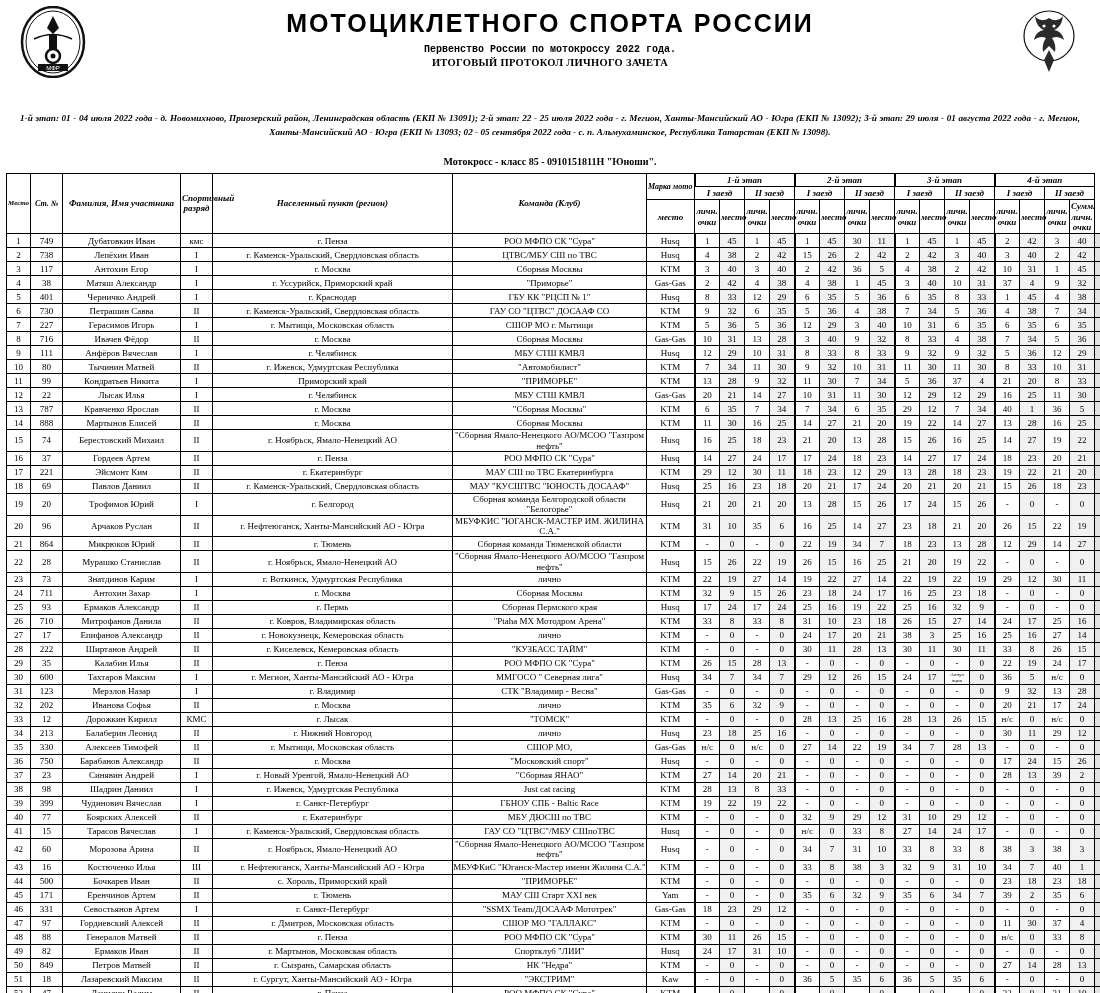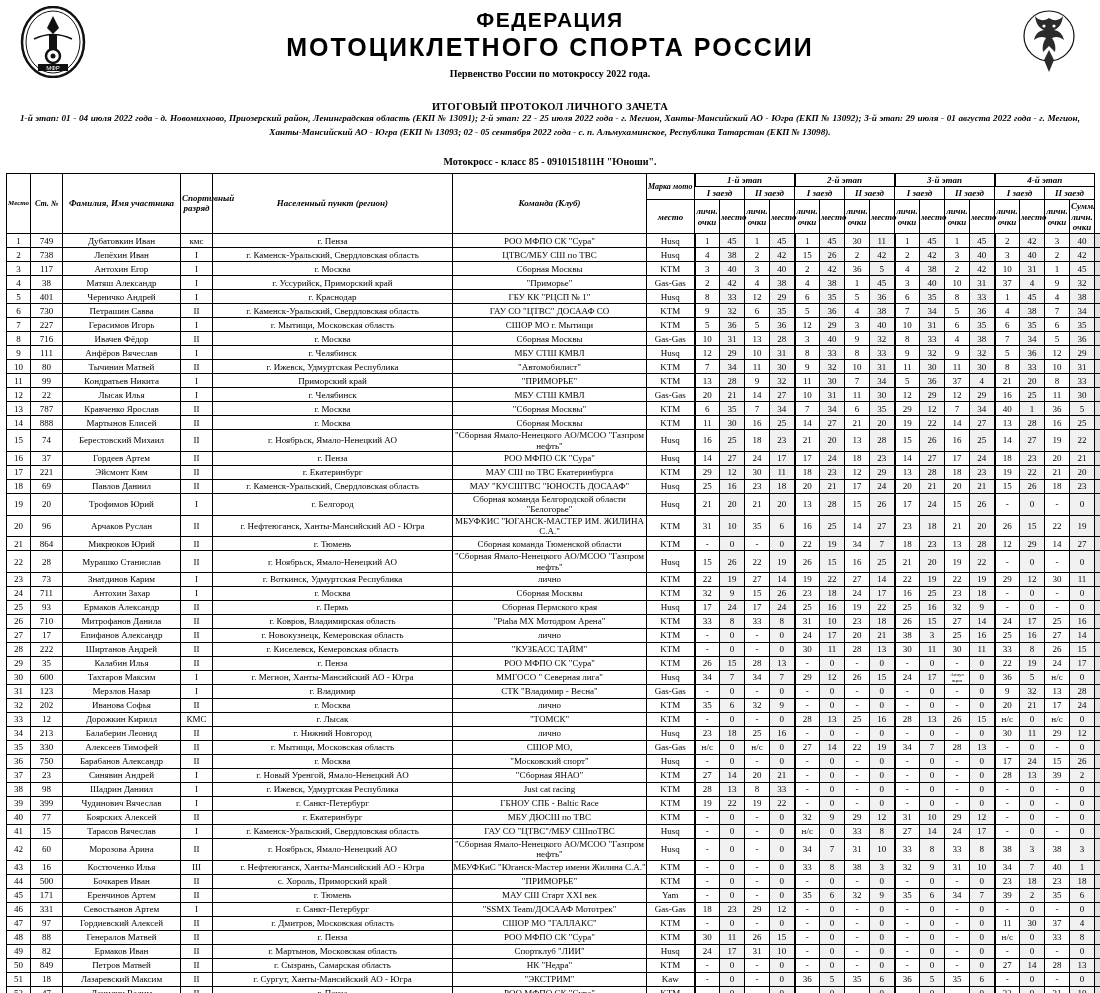--- a/index.html
+++ b/index.html
@@ -17,22 +17,22 @@
   .hdr { position: relative; height: 100px; }
   .hdr-titles { text-align:center; padding-top:4px; }
   .fed-line1 {
     font-family: "Liberation Sans","DejaVu Sans",sans-serif;
     font-weight:bold; font-size:21px; letter-spacing:1.5px;
   }
   .fed-line2 {
     font-family: "Liberation Sans","DejaVu Sans",sans-serif;
     font-weight:bold; font-size:25px; letter-spacing:2px; margin-top:1px;
   }
-  .sub1 { font-size:10px; font-weight:bold; margin-top:6px; }
-  .sub2 { font-size:10.5px; font-weight:bold; margin-top:22px; letter-spacing:.3px;}
+  .sub1 { font-size:10px; font-weight:bold; margin-top:6px;font-family:Liberation Mono, monospace; }
+  .sub2 { font-size:10.5px; font-weight:bold; margin-top:2px; letter-spacing:.3px;}
 
   .emblem-left { position:absolute; left:12px; top:2px; width:70px; height:72px; }
   .emblem-right { position:absolute; right:14px; top:2px; width:62px; height:70px; }
 
   .stages-note {
     font-size:9.2px; font-style:italic; font-weight:bold;
     text-align:justify; text-align-last:center;
     line-height:1.5; margin:8px 14px 0 14px;
   }
   .class-note { text-align:center; font-size:10px; font-weight:bold; margin:16px 0 6px 0; }
@@ -77,21 +77,20 @@
         <rect x="31" y="28" width="8" height="16" fill="#111"></rect>
         <circle cx="35" cy="50" r="7" fill="none" stroke="#111" stroke-width="2.5"></circle>
         <circle cx="35" cy="50" r="2.5" fill="#111"></circle>
         <path d="M16 33 q19 -9 38 0" fill="none" stroke="#111" stroke-width="1.6"></path>
         <rect x="20" y="58" width="30" height="7" fill="#111"></rect>
         <text x="35" y="64" font-size="6" fill="#fff" text-anchor="middle" font-family="Liberation Sans, sans-serif">МФР</text>
       </svg>
     </div>
 
     <div class="hdr-titles">
-      <div class="fed-line1">ФЕДЕРАЦИЯ</div>
       <div class="fed-line2">МОТОЦИКЛЕТНОГО СПОРТА РОССИИ</div>
       <div class="sub1">Первенство России по мотокроссу 2022 года.</div>
       <div class="sub2">ИТОГОВЫЙ ПРОТОКОЛ ЛИЧНОГО ЗАЧЕТА</div>
     </div>
 
     <div class="emblem-right">
       <svg viewBox="0 0 62 70" width="62" height="70">
         <circle cx="31" cy="30" r="25" fill="none" stroke="#111" stroke-width="1.2"></circle>
         <path d="M31 12 c-6 4 -11 2 -14 -2 c1 8 4 12 9 14 c-6 1 -9 5 -10 10 c4 -3 8 -4 12 -2
                  c-3 4 -4 9 -3 14 l6 -6 l6 6 c1 -5 0 -10 -3 -14 c4 -2 8 -1 12 2 c-1 -5 -4 -9 -10 -10

